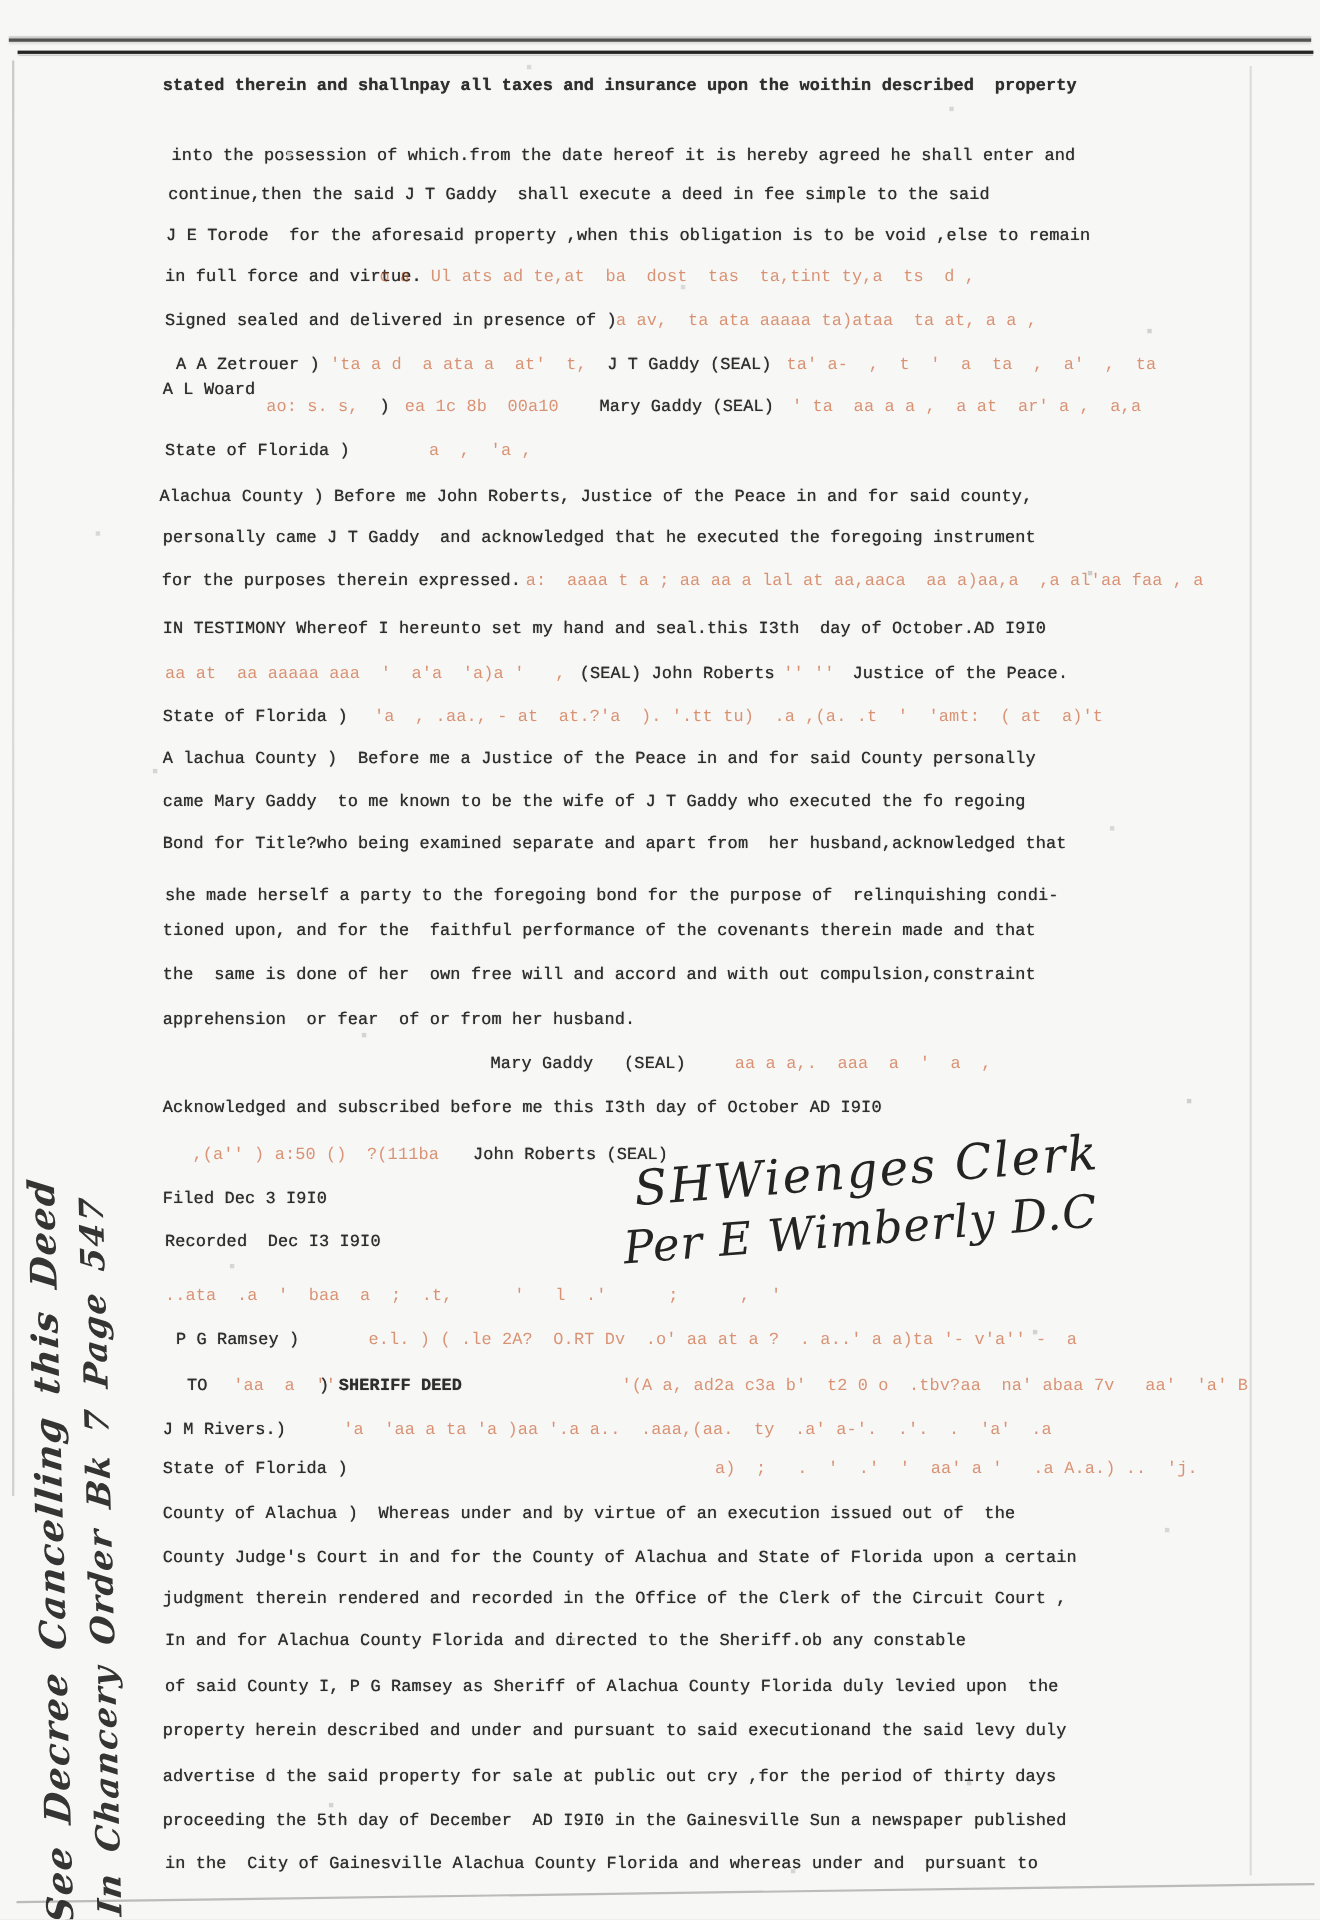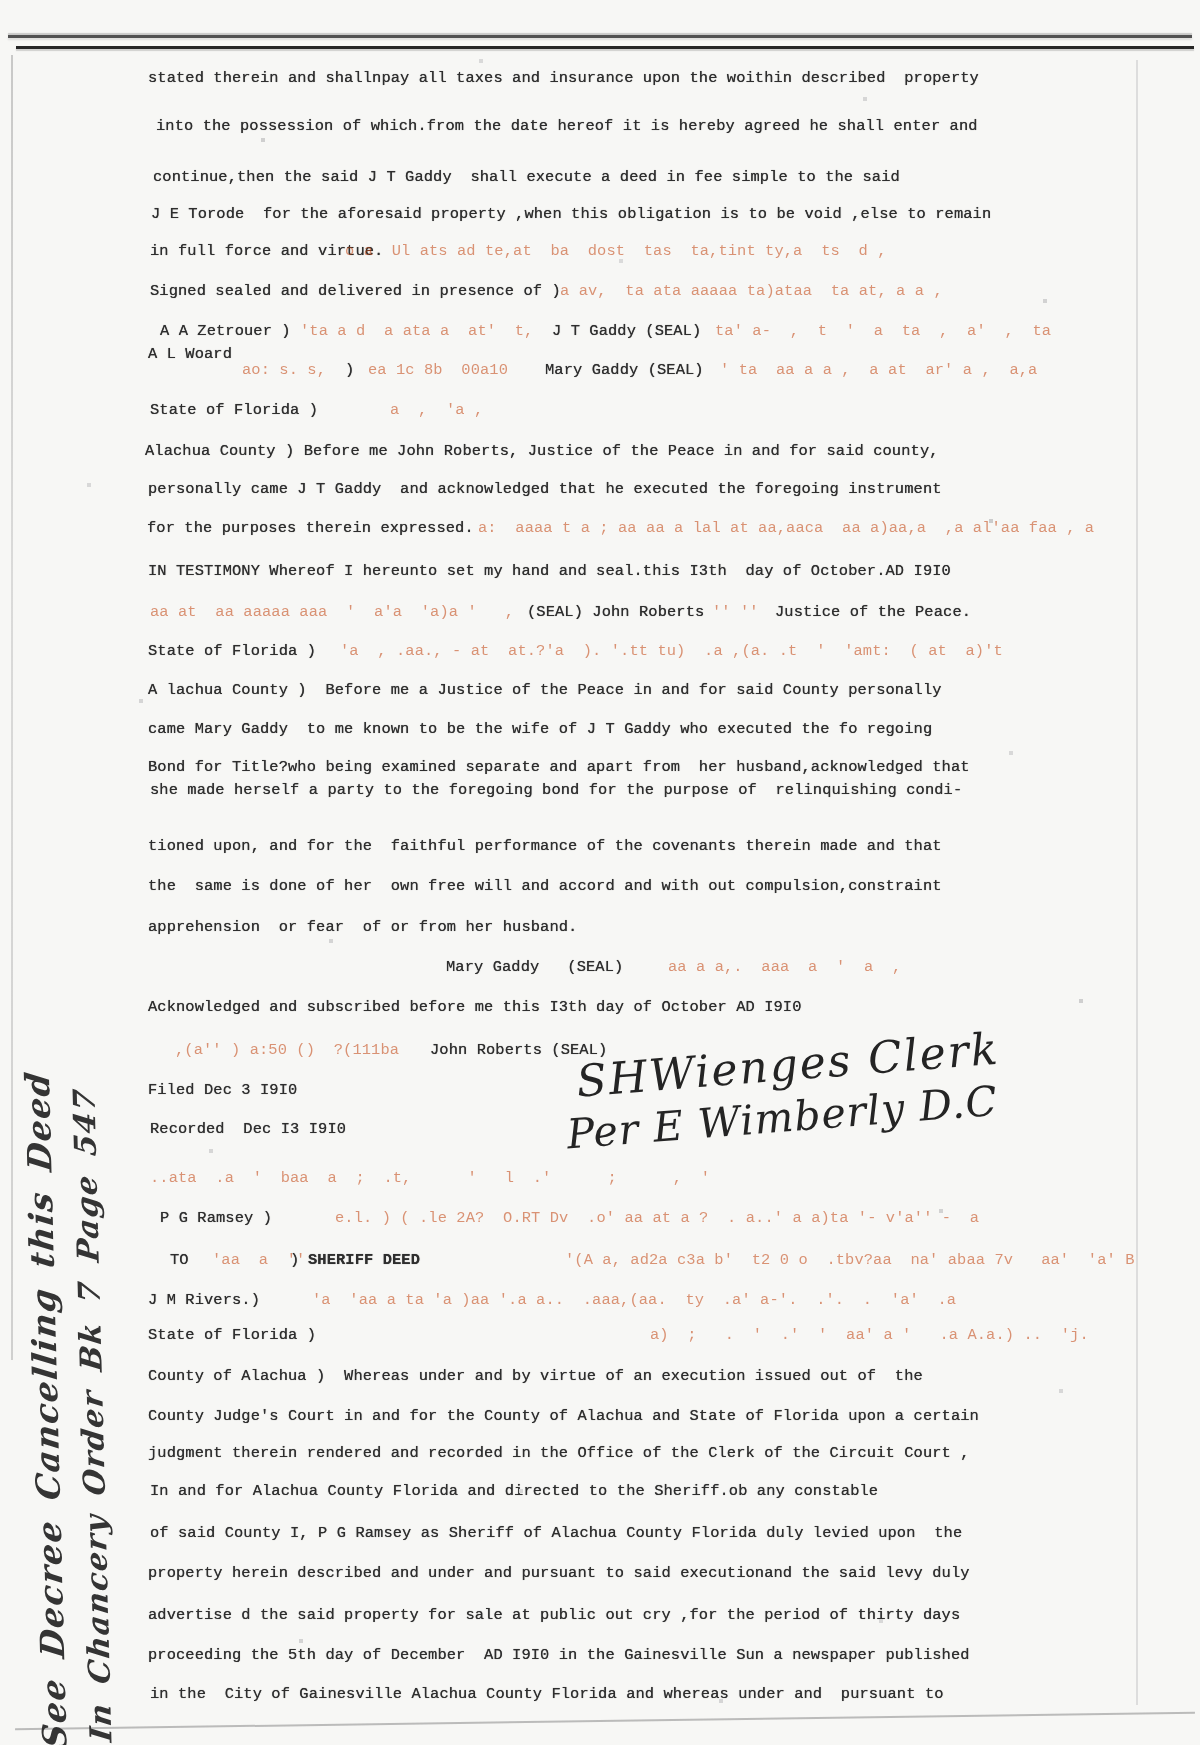--- a/index.html
+++ b/index.html
@@ -58,22 +58,22 @@
 <body>
 
 <div class="page">
   <div class="rule rule-top-1"></div>
   <div class="rule rule-top-2"></div>
   <div class="vline vline-left"></div>
   <div class="vline vline-right"></div>
   <div class="bottom-edge"></div>
 
   <div id="typed-layer">
-      <span class="tl" style="left: 148px; top: 68px;">stated therein and shallnpay all taxes and insurance upon the woithin described  property</span>
-      <span class="tl" style="left: 156px; top: 116px;">into the possession of which.from the date hereof it is hereby agreed he shall enter and</span>
+      <span class="tl" style="left: 148px; top: 68px; font-weight: bold;">stated therein and shallnpay all taxes and insurance upon the woithin described  property</span>
+      <span class="tl" style="left: 156px; top: 131px;">into the possession of which.from the date hereof it is hereby agreed he shall enter and</span>
       <span class="tl" style="left: 153px; top: 167px;">continue,then the said J T Gaddy  shall execute a deed in fee simple to the said</span>
       <span class="tl" style="left: 151px; top: 204px;">J E Torode  for the aforesaid property ,when this obligation is to be void ,else to remain</span>
       <span class="tl" style="left: 150px; top: 241px;">in full force and virtue.</span>
       <span class="tl g" style="left: 345px; top: 241px;">o a  Ul ats ad te,at  ba  dost  tas  ta,tint ty,a  ts  d ,</span>
       <span class="tl" style="left: 150px; top: 281px;">Signed sealed and delivered in presence of )</span>
       <span class="tl g" style="left: 560px; top: 281px;">a av,  ta ata aaaaa ta)ataa  ta at, a a ,</span>
       <span class="tl" style="left: 148px; top: 321px; margin-left: 12px;">A A Zetrouer )</span>
       <span class="tl g" style="left: 300px; top: 321px;">'ta a d  a ata a  at'  t,</span>
       <span class="tl" style="left: 552px; top: 321px;">J T Gaddy (SEAL)</span>
       <span class="tl g" style="left: 715px; top: 321px;">ta' a-  ,  t  '  a  ta  ,  a'  ,  ta</span>
@@ -92,21 +92,21 @@
       <span class="tl" style="left: 148px; top: 561px;">IN TESTIMONY Whereof I hereunto set my hand and seal.this I3th  day of October.AD I9I0</span>
       <span class="tl g" style="left: 150px; top: 602px;">aa at  aa aaaaa aaa  '  a'a  'a)a '   ,</span>
       <span class="tl" style="left: 527px; top: 602px;">(SEAL) John Roberts</span>
       <span class="tl g" style="left: 712px; top: 602px;">'' ''</span>
       <span class="tl" style="left: 775px; top: 602px;">Justice of the Peace.</span>
       <span class="tl" style="left: 148px; top: 641px;">State of Florida )</span>
       <span class="tl g" style="left: 340px; top: 641px;">'a  , .aa., - at  at.?'a  ). '.tt tu)  .a ,(a. .t  '  'amt:  ( at  a)'t</span>
       <span class="tl" style="left: 148px; top: 680px;">A lachua County )  Before me a Justice of the Peace in and for said County personally</span>
       <span class="tl" style="left: 148px; top: 719px;">came Mary Gaddy  to me known to be the wife of J T Gaddy who executed the fo regoing</span>
       <span class="tl" style="left: 148px; top: 757px;">Bond for Title?who being examined separate and apart from  her husband,acknowledged that</span>
-      <span class="tl" style="left: 150px; top: 780px;">she made herself a party to the foregoing bond for the purpose of  relinquishing condi-</span>
+      <span class="tl" style="left: 150px; top: 804px;">she made herself a party to the foregoing bond for the purpose of  relinquishing condi-</span>
       <span class="tl" style="left: 148px; top: 836px; font-family: Liberation Mono, monospace;">tioned upon, and for the  faithful performance of the covenants therein made and that</span>
       <span class="tl" style="left: 148px; top: 876px;">the  same is done of her  own free will and accord and with out compulsion,constraint</span>
       <span class="tl" style="left: 148px; top: 917px;">apprehension  or fear  of or from her husband.</span>
       <span class="tl" style="left: 446px; top: 957px;">Mary Gaddy   (SEAL)</span>
       <span class="tl g" style="left: 668px; top: 957px;">aa a a,.  aaa  a  '  a  ,</span>
       <span class="tl" style="left: 148px; top: 997px;">Acknowledged and subscribed before me this I3th day of October AD I9I0</span>
       <span class="tl g" style="left: 175px; top: 1040px;">,(a'' ) a:50 ()  ?(111ba</span>
       <span class="tl" style="left: 430px; top: 1040px;">John Roberts (SEAL)</span>
       <span class="tl" style="left: 148px; top: 1080px;">Filed Dec 3 I9I0</span>
       <span class="tl" style="left: 150px; top: 1119px;">Recorded  Dec I3 I9I0</span>

